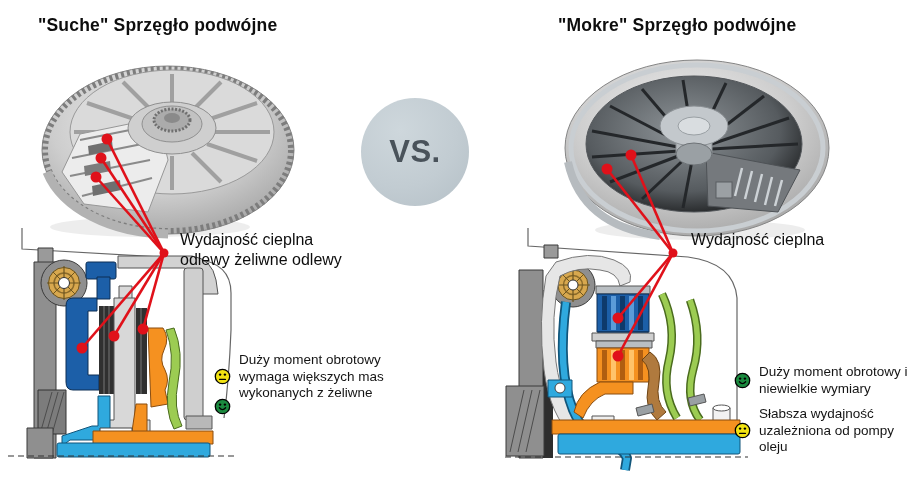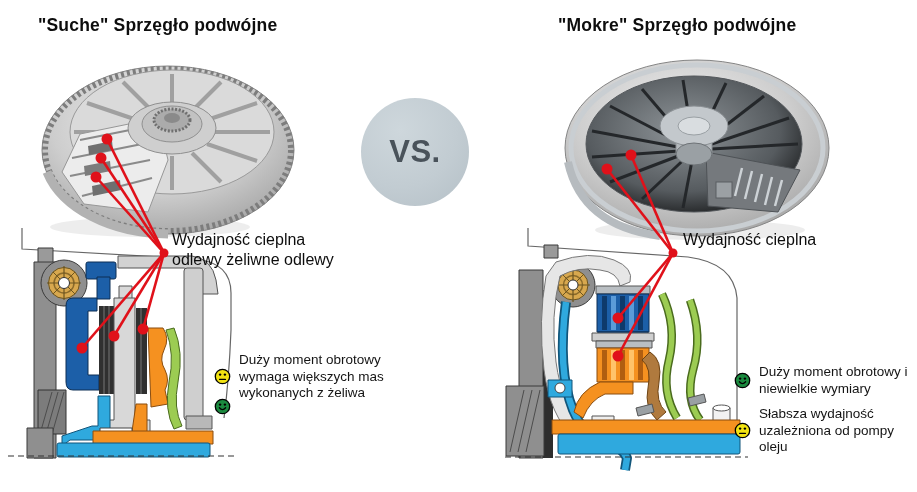--- a/index.html
+++ b/index.html
@@ -12,21 +12,21 @@
     font-size:17.5px;font-weight:bold;color:#0d0d0d;white-space:nowrap;letter-spacing:.2px;
   }
   #title-left{left:38px;top:15px;}
   #title-right{left:558px;top:15px;}
   .vs-circle{
     left:361px;top:98px;width:108px;height:108px;border-radius:50%;
     background:radial-gradient(circle at 36% 30%,#ced7dc 0%,#c2ccd2 55%,#b4bfc6 100%);
     display:flex;align-items:center;justify-content:center;
     font-size:31px;font-weight:bold;color:#49525a;letter-spacing:.5px;
   }
-  .callout{font-size:16px;line-height:19.5px;color:#0d0d0d;white-space:nowrap;}
+  .callout{font-size:16px;line-height:19.5px;color:#0d0d0d;white-space:nowrap;margin-left:8px;}
   #callout-left{left:172px;top:230px;}
   #callout-right{left:683px;top:230px;}
   .note{display:flex;align-items:center;gap:8px;}
   .note-text{font-size:13.5px;line-height:16.5px;color:#141414;}
   .w152{width:152px;} .w162{width:162px;}
   #note-l1{left:214px;top:352px;} #note-l2{left:214px;top:398px;}
   #note-r1{left:734px;top:364px;} #note-r2{left:734px;top:406px;}
   .face{flex:0 0 auto;}
   svg{display:block;}
   #artwork{left:0;top:0;}
@@ -288,21 +288,21 @@
     <div>Wydajność cieplna</div>
   </div>
 
   <div id="note-l1" class="abs note">
     <svg class="face" width="17" height="17" viewBox="-8.5 -8.5 17 17">
       <circle r="7.2" fill="#f2e312" stroke="#000" stroke-width="1.3"></circle>
       <circle cx="-2.4" cy="-1.9" r="1.2" fill="#000"></circle>
         <circle cx="2.4" cy="-1.9" r="1.2" fill="#000"></circle>
       <line x1="-2.9" y1="2.9" x2="2.9" y2="2.9" stroke="#000" stroke-width="1.3" stroke-linecap="round"></line>
     </svg>
-    <div class="note-text w152">Duży moment obrotowy wymaga większych mas wykonanych z żeliwa</div>
+    <div class="note-text w152">Duży moment obrotowy wymaga większych mas wykonanych z żeliwne</div>
   </div>
   <div id="note-l2" class="abs note">
     <svg class="face" width="17" height="17" viewBox="-8.5 -8.5 17 17">
       <circle r="7.2" fill="#1b8a3f" stroke="#000" stroke-width="1.3"></circle>
       <circle cx="-2.4" cy="-1.9" r="1.2" fill="#000"></circle>
         <circle cx="2.4" cy="-1.9" r="1.2" fill="#000"></circle>
       <path d="M-3.1,1.3 Q0,4.8 3.1,1.3" fill="none" stroke="#000" stroke-width="1.3" stroke-linecap="round"></path>
     </svg>
   </div>
 

